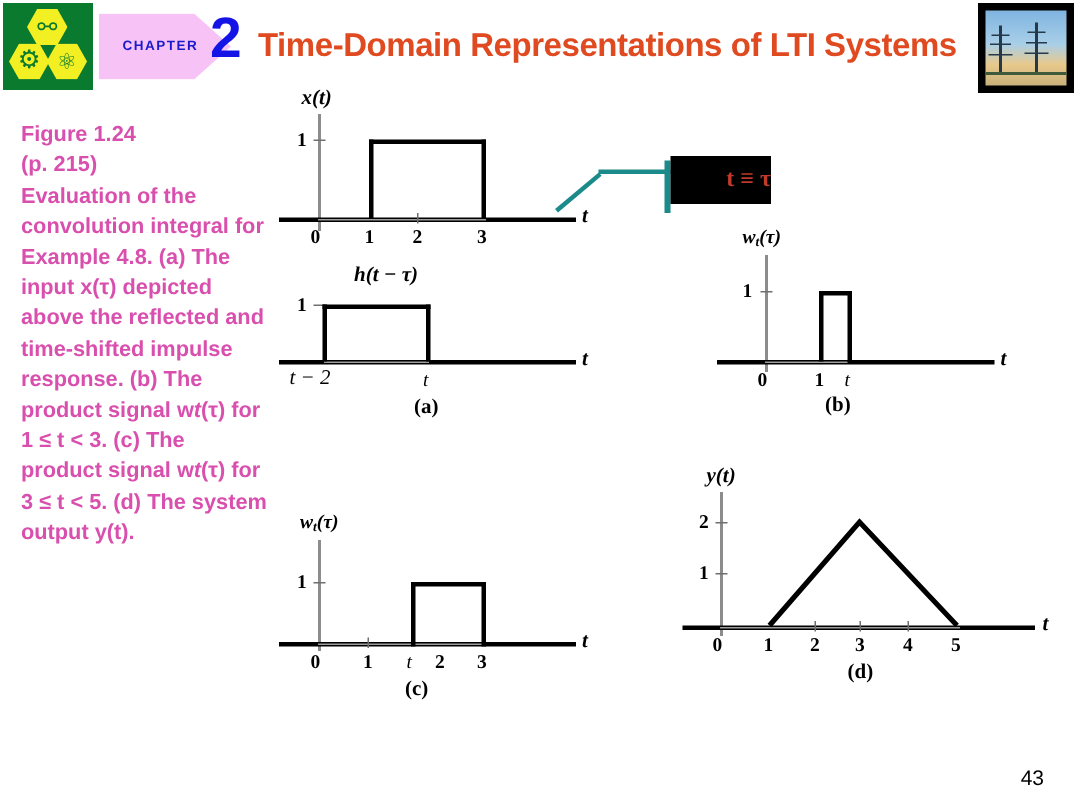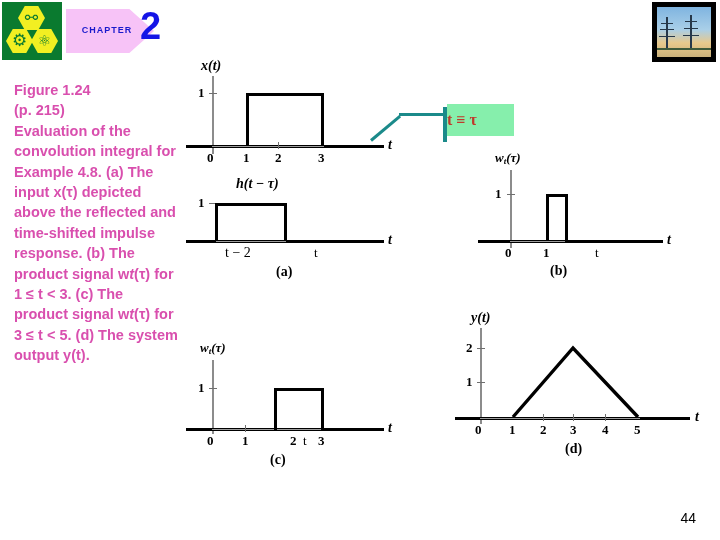--- a/index.html
+++ b/index.html
@@ -45,32 +45,32 @@
   
   .panel{position:absolute;}
   .axis-x{position:absolute;background:#000;height:3px;}
   .axis-y{position:absolute;background:#8c8c8c;width:2px;}
   .gridline{position:absolute;background:#9d9d9d;height:1px;}
   .tick{position:absolute;background:#6f6f6f;width:1px;height:7px;}
   .tickh{position:absolute;background:#6f6f6f;height:1px;width:8px;}
   .sig{position:absolute;background:#000;}
   .lbl{position:absolute;color:#000;font-family:"Liberation Serif",serif;font-size:13px;}
   .lbl-b{font-weight:bold;}
-  .lbl-i{margin-left:32px;}
+  .lbl-i{font-style:italic;}
   .axlabel{position:absolute;color:#000;font-family:"Liberation Serif",serif;
       font-size:14px;font-weight:bold;font-style:italic;}
   .panel-id{position:absolute;color:#000;font-family:"Liberation Serif",serif;
       font-size:14px;font-weight:bold;}
 
   
   .conn{position:absolute;background:#1b8a8a;}
   .conn-diag{position:absolute;width:38px;height:3px;background:#1b8a8a;
       transform:rotate(-40deg);transform-origin:left center;}
-  .callout{position:absolute;background:#86efac;display:flex;align-items:center;
-      justify-content:flex-start;}
+  .callout{position:absolute;background:#000000;display:flex;align-items:center;
+      justify-content:flex-end;}
   .callout span{color:#c0392b;font-size:16px;font-weight:bold;font-family:"Liberation Serif",serif;}
 
   .pagenum{position:absolute;right:24px;bottom:14px;color:#000;font-size:14px;
       font-family:"Liberation Sans",sans-serif;}
 </style>
 </head>
 <body>
 
 <div class="slide">
 
@@ -81,20 +81,21 @@
       <div class="hex hex3"></div>
       <div class="glyph g-dna">⚯</div>
       <div class="glyph g-gear">⚙</div>
       <div class="glyph g-atom">⚛</div>
     </div>
   </div>
 
   <div class="chapter-arrow"></div>
   <div class="chapter-word">CHAPTER</div>
   <div class="chapter-num">2</div>
+  <div class="slide-title">Time-Domain Representations of LTI Systems</div>
 
   <div class="photo">
     <div class="photo-inner">
       <div class="pylon" style="left:9px;top:10px;width:2px;height:32px;"></div>
       <div class="pylon" style="left:4px;top:16px;width:12px;height:1px;"></div>
       <div class="pylon" style="left:3px;top:22px;width:14px;height:1px;"></div>
       <div class="pylon" style="left:2px;top:29px;width:16px;height:1px;"></div>
       <div class="pylon" style="left:33px;top:8px;width:2px;height:34px;"></div>
       <div class="pylon" style="left:28px;top:14px;width:12px;height:1px;"></div>
       <div class="pylon" style="left:27px;top:21px;width:14px;height:1px;"></div>
@@ -204,15 +205,15 @@
     </svg>
     <div class="lbl lbl-b" style="left:20px;top:112px;">0</div>
     <div class="lbl lbl-b" style="left:54px;top:112px;">1</div>
     <div class="lbl lbl-b" style="left:85px;top:112px;">2</div>
     <div class="lbl lbl-b" style="left:115px;top:112px;">3</div>
     <div class="lbl lbl-b" style="left:147px;top:112px;">4</div>
     <div class="lbl lbl-b" style="left:179px;top:112px;">5</div>
     <div class="panel-id" style="left:110px;top:131px;">(d)</div>
   </div>
 
-  <div class="pagenum">44</div>
+  <div class="pagenum">43</div>
 
 </div>
 
 </body></html>

